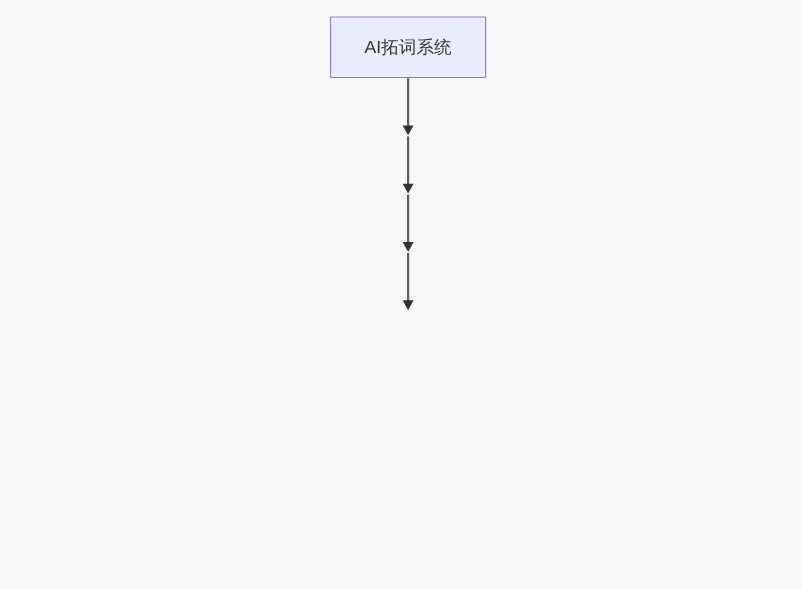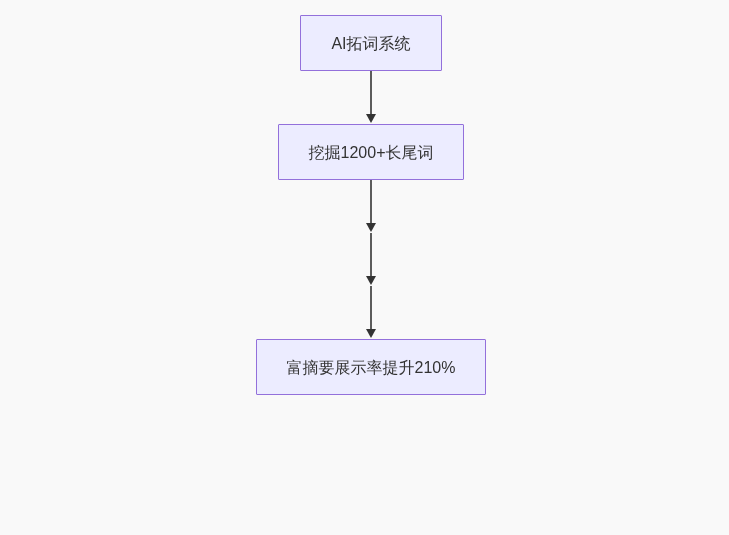--- a/index.html
+++ b/index.html
@@ -73,38 +73,32 @@
 
   <div class="node">
     <span>AI拓词系统</span>
   </div>
 
   <div class="arrow">
     <span class="line"></span>
     <span class="head"></span>
   </div>
 
-  <div class="node">
-    <span>挖掘1200+长尾词</span>
-  </div>
 
   <div class="arrow">
     <span class="line"></span>
     <span class="head"></span>
   </div>
 
 
   <div class="arrow">
     <span class="line"></span>
     <span class="head"></span>
   </div>
 
 
   <div class="arrow">
     <span class="line"></span>
     <span class="head"></span>
   </div>
 
-  <div class="node">
-    <span>富摘要展示率提升210%</span>
-  </div>
 
 </div>
 
 </body></html>

